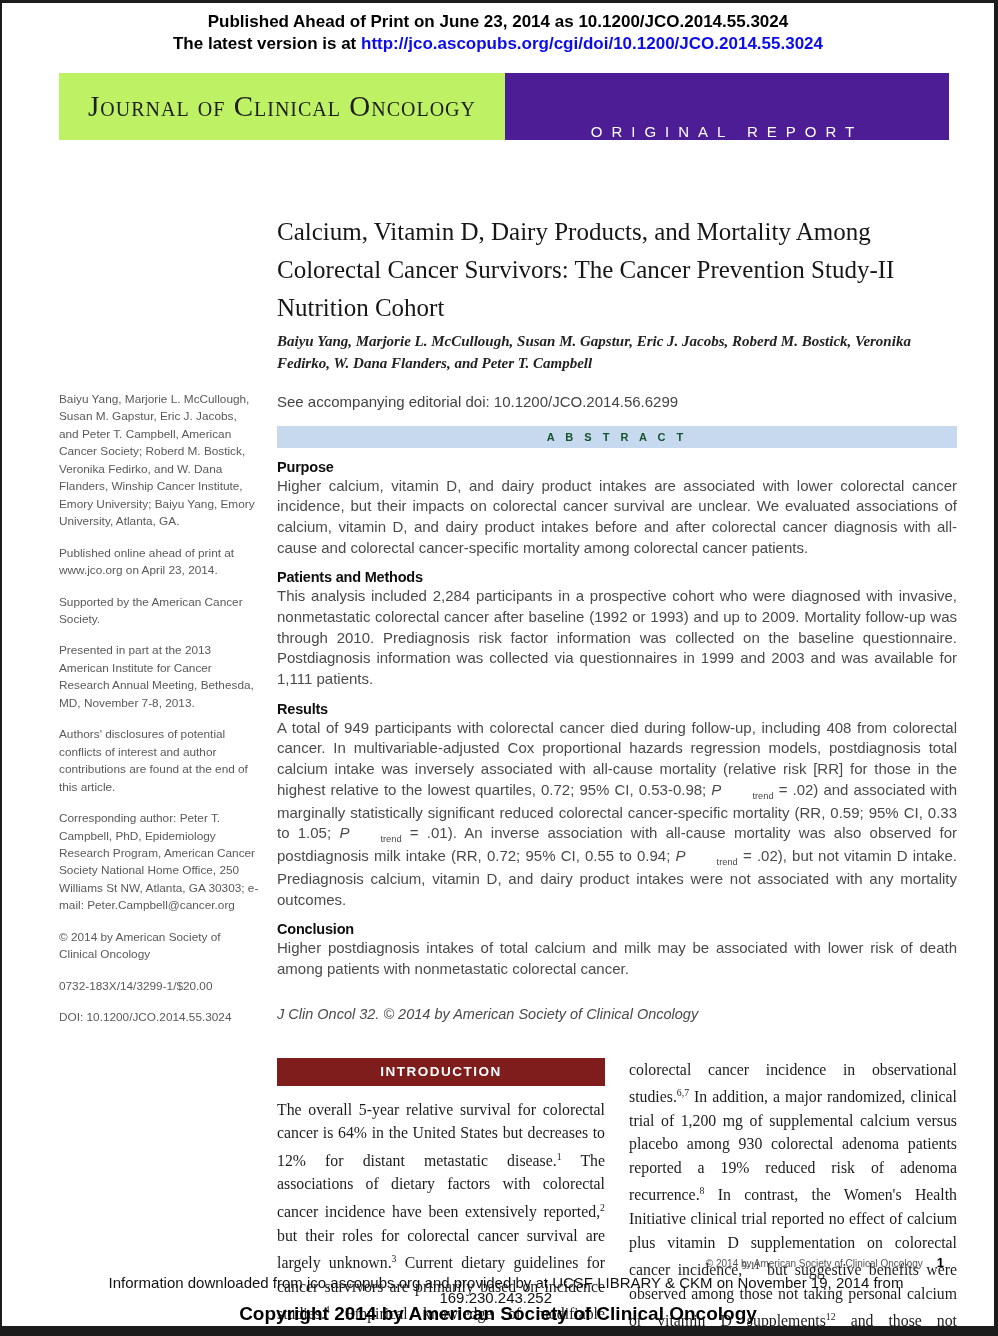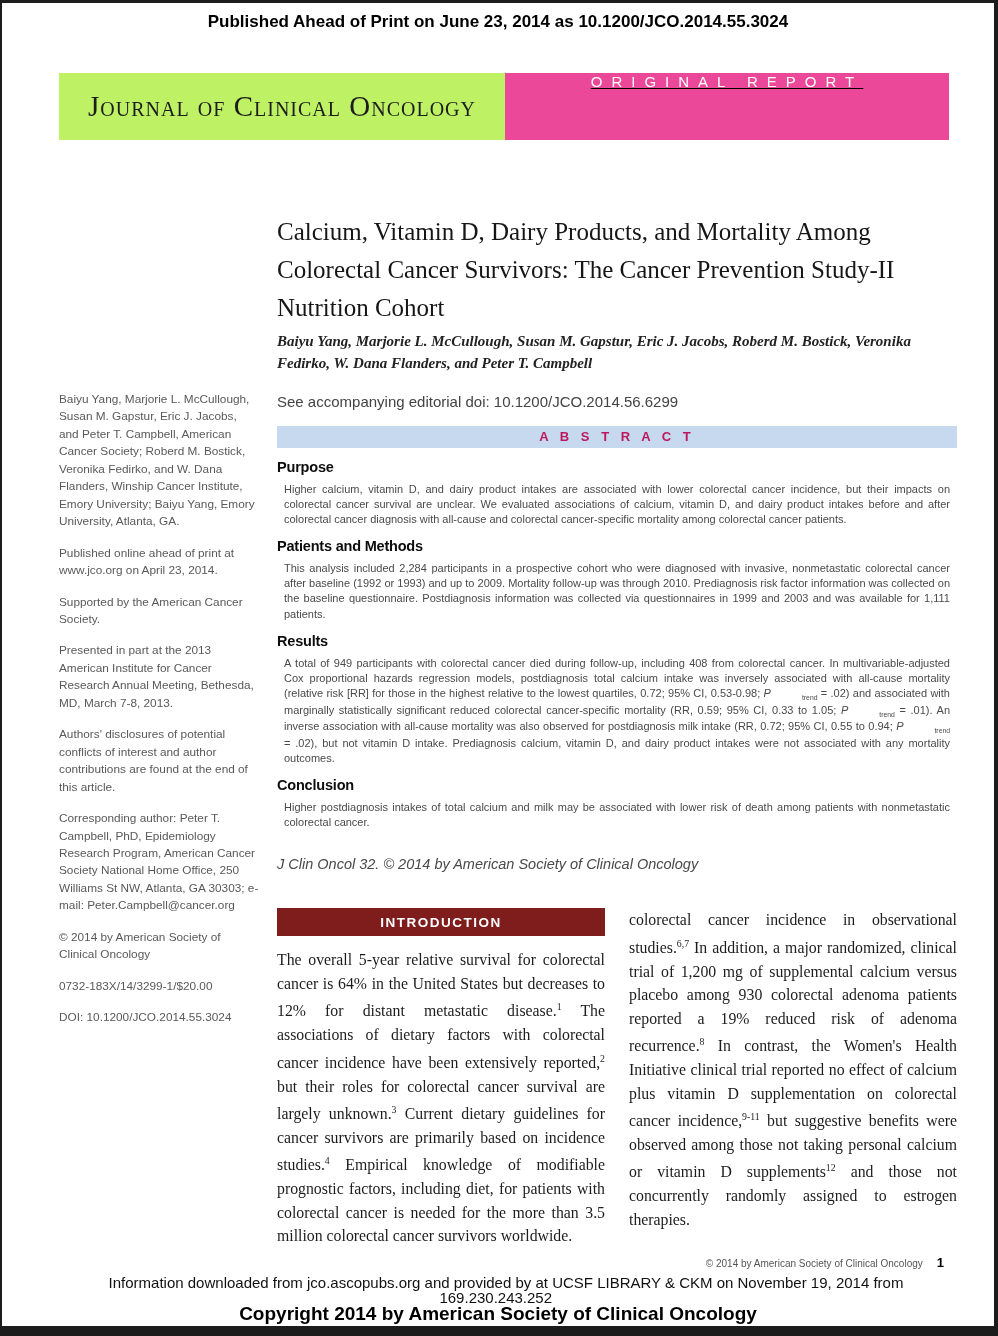--- a/index.html
+++ b/index.html
@@ -15,38 +15,38 @@
   }
   
   .aop{position:absolute;top:8px;left:0;width:100%;text-align:center;
        font-weight:bold;font-size:17px;line-height:22px;color:#000;}
   .aop a{color:#0b0bee;text-decoration:none;}
   
   .banner{position:absolute;top:70px;left:57px;width:890px;height:67px;display:flex;}
   .banner-left{flex:0 0 446px;background:#bef264;display:flex;align-items:center;justify-content:center;}
   .journal-name{font-family:"Liberation Serif",serif;font-variant:small-caps;
                 font-size:29px;letter-spacing:1px;color:#1d1d1d;}
-  .banner-right{flex:1;background:#ec4899;display:flex;align-items:flex-start;justify-content:center;text-decoration:underline;}
+  .banner-right{flex:1;background:#4c1d95;display:flex;align-items:flex-end;justify-content:center;}
   .report-type{color:#fff;font-size:15px;letter-spacing:9px;font-weight:400;}
   
   .sidebar{position:absolute;left:57px;top:388px;width:200px;
            font-size:11.8px;line-height:1.48;color:#595959;}
   .sidebar p{margin:0 0 14px 0;}
   
   .main{position:absolute;left:275px;top:210px;width:680px;}
   .title{font-family:"Liberation Serif",serif;font-size:25px;line-height:38px;
          color:#161616;margin:0 0 4px 0;font-weight:500;}
   .authors{font-family:"Liberation Serif",serif;font-style:italic;font-weight:600;
            font-size:15px;line-height:1.45;color:#222;margin:0 0 18px 0;}
   .editorial{font-size:15px;color:#444;margin:8px 0 16px 0;}
   .abs-bar{background:#c6d9ef;height:22px;display:flex;align-items:center;justify-content:center;
-           font-weight:bold;font-size:13px;letter-spacing:4px;color:#be185d;}
+           font-weight:bold;font-size:11px;letter-spacing:4px;color:#14532d;}
   .abs-sec h3{font-size:14.5px;color:#0d0d0d;margin:11px 0 1px 0;font-weight:bold;
               letter-spacing:-0.2px;}
-  .abs-sec p{font-size:11px;line-height:1.38;color:#4a4a4a;margin:7px;text-align:justify;}
+  .abs-sec p{font-size:15px;line-height:1.38;color:#4a4a4a;margin:0;text-align:justify;}
   .citation{font-style:italic;font-size:14.5px;color:#4a4a4a;margin-top:26px;}
   sub{font-size:0.62em;padding-left:31px;}
   sup{font-size:0.62em;}
   
   .intro{display:flex;gap:24px;margin-top:36px;}
   .col{width:328px;}
   .intro-bar{background:#7f1d1d;height:28px;display:flex;align-items:center;justify-content:center;
              color:#fff;font-weight:bold;font-size:13.5px;letter-spacing:1.5px;margin-bottom:12px;}
   .serif-text p{font-family:"Liberation Serif",serif;font-size:15.8px;line-height:23.5px;
                 color:#1c1c1c;text-align:justify;margin:0;}
@@ -62,36 +62,37 @@
   .foot-line3{position:absolute;top:1300px;left:0;width:100%;text-align:center;
               font-weight:bold;font-size:19px;color:#000;}
 </style>
 </head>
 <body>
 
 <div class="page">
 
   <div class="aop">
     <div>Published Ahead of Print on June 23, 2014 as 10.1200/JCO.2014.55.3024</div>
+    <div><span>The latest version is at </span><a href="#">http://jco.ascopubs.org/cgi/doi/10.1200/JCO.2014.55.3024</a></div>
   </div>
 
   <div class="banner">
     <div class="banner-left">
       <span class="journal-name">Journal of Clinical Oncology</span>
     </div>
     <div class="banner-right">
       <span class="report-type">ORIGINAL REPORT</span>
     </div>
   </div>
 
   <div class="sidebar">
     <p>Baiyu Yang, Marjorie L. McCullough, Susan M. Gapstur, Eric J. Jacobs, and Peter T. Campbell, American Cancer Society; Roberd M. Bostick, Veronika Fedirko, and W. Dana Flanders, Winship Cancer Institute, Emory University; Baiyu Yang, Emory University, Atlanta, GA.</p>
     <p>Published online ahead of print at www.jco.org on April 23, 2014.</p>
     <p>Supported by the American Cancer Society.</p>
-    <p>Presented in part at the 2013 American Institute for Cancer Research Annual Meeting, Bethesda, MD, March 7-8, 2013.</p>
+    <p>Presented in part at the 2013 American Institute for Cancer Research Annual Meeting, Bethesda, MD, November 7-8, 2013.</p>
     <p>Authors' disclosures of potential conflicts of interest and author contributions are found at the end of this article.</p>
     <p>Corresponding author: Peter T. Campbell, PhD, Epidemiology Research Program, American Cancer Society National Home Office, 250 Williams St NW, Atlanta, GA 30303; e-mail: Peter.Campbell@cancer.org</p>
     <p>© 2014 by American Society of Clinical Oncology</p>
     <p>0732-183X/14/3299-1/$20.00</p>
     <p>DOI: 10.1200/JCO.2014.55.3024</p>
   </div>
 
   <div class="main">
     <h1 class="title">Calcium, Vitamin D, Dairy Products, and Mortality Among Colorectal Cancer Survivors: The Cancer Prevention Study-II Nutrition Cohort</h1>
     <p class="authors">Baiyu Yang, Marjorie L. McCullough, Susan M. Gapstur, Eric J. Jacobs, Roberd M. Bostick, Veronika Fedirko, W. Dana Flanders, and Peter T. Campbell</p>

